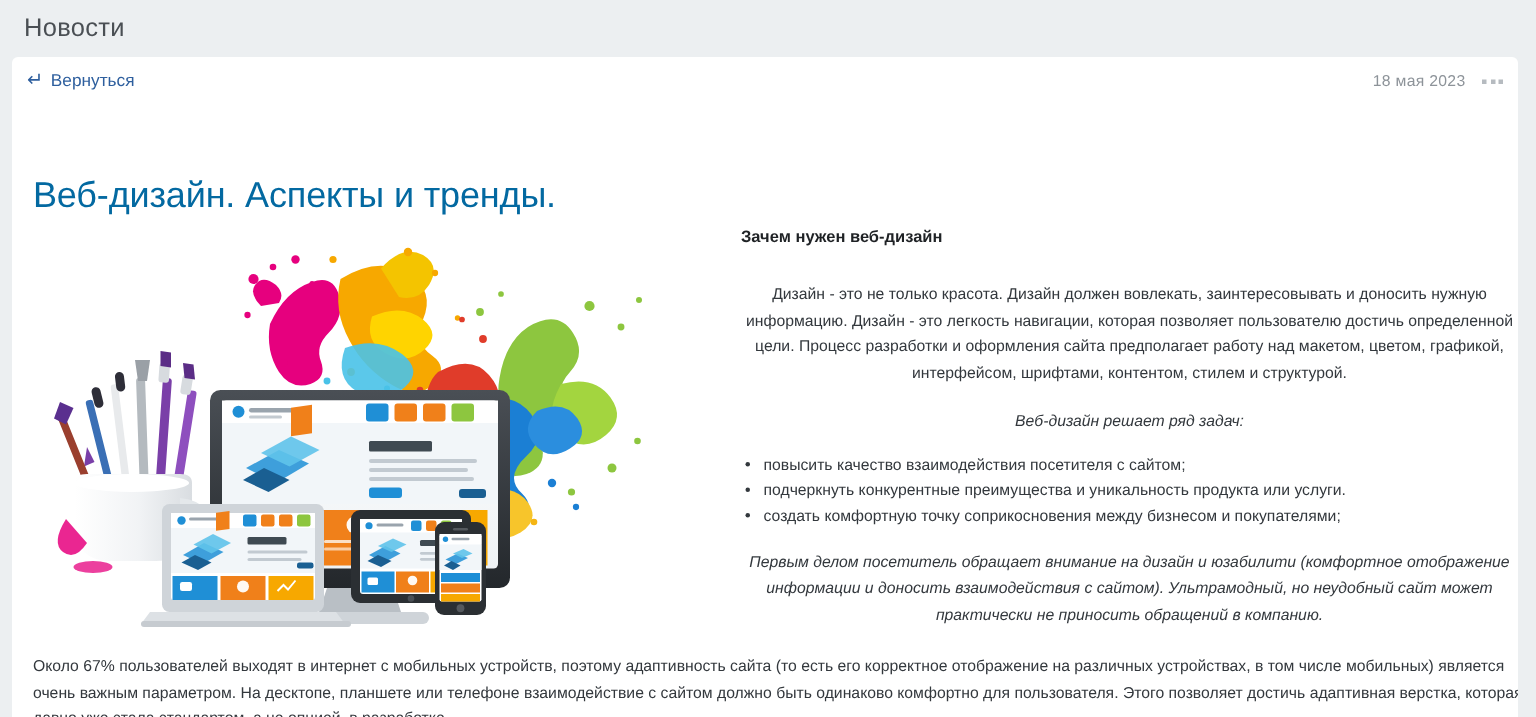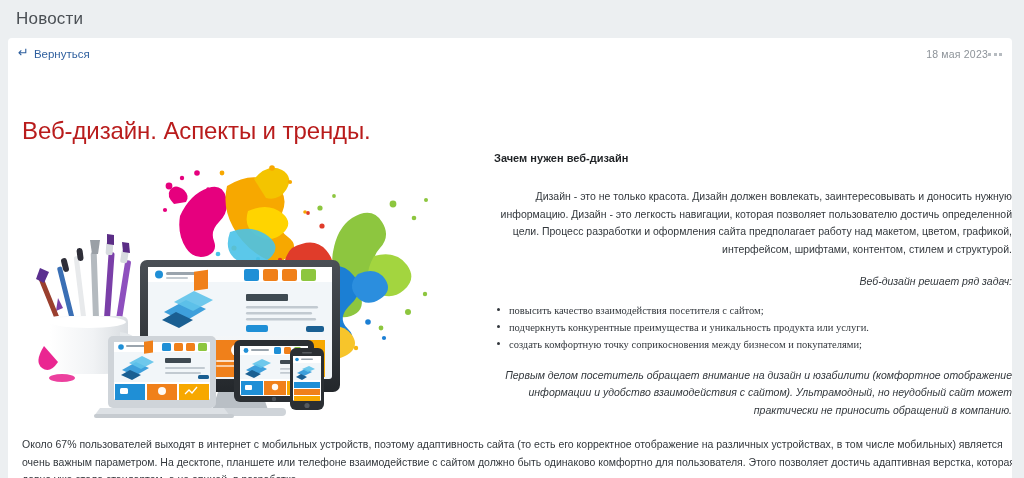--- a/index.html
+++ b/index.html
@@ -41,32 +41,32 @@
     display: flex; align-items: center; gap: 5px;
     color: #2e5f9e; font-size: 11.5px; cursor: pointer;
     text-decoration: none;
   }
   .back-icon {
     font-size: 13px; line-height: 1; color: #2e5f9e;
     display: inline-block; transform: translateY(-1px);
   }
   .meta {
     position: absolute; right: 10px; top: 10px;
-    display: flex; align-items: center; 
+    display: flex; align-items: center; gap: 11px;
   }
   .date { font-size: 10.5px; color: #8d9399; letter-spacing: .2px; }
   .dots { display: flex; gap: 2.5px; align-items: center; cursor: pointer; }
   .dots i {
     width: 3px; height: 3px; background: #b6bbc0; display: block;
   }
 
   
   .article-title {
     position: absolute; left: 14px; top: 79px;
-    font-size: 24px; font-weight: 400; color: #b91c1c;
+    font-size: 24px; font-weight: 400; color: #0369a1;
     letter-spacing: -.1px;
   }
 
   
   .col-left {
     position: absolute; left: 14px; top: 118px;
     width: 452px; height: 265px;
   }
   .col-right {
     position: absolute; left: 486px; top: 114px;
@@ -76,24 +76,24 @@
   
   .illus { position: relative; width: 440px; height: 265px; }
   .illus svg { display: block; width: 440px; height: 265px; }
 
   
   .sub-head {
     font-size: 11px; font-weight: bold; color: #1f2225; margin-bottom: 24px;
   }
   .para {
     font-size: 10.5px; color: #33383d; line-height: 17.5px;
-    margin-bottom: 15px; text-align: right;
+    margin-bottom: 15px; text-align: center;
   }
   .para.tight { margin-bottom: 11px; font-style: italic; }
-  ul.tasks { list-style: none; margin: 0 16px 14px 2px; padding: 0; font-family: Liberation Serif, serif; }
+  ul.tasks { list-style: none; margin: 0 16px 14px 2px; padding: 0; }
   ul.tasks li {
     font-size: 10.5px; color: #33383d; line-height: 17px;
     padding-left: 13px; position: relative;
   }
   ul.tasks li::before {
     content: ""; position: absolute; left: 1px; top: 6.5px;
     width: 3.2px; height: 3.2px; border-radius: 50%; background: #33383d;
   }
 
   
@@ -361,21 +361,21 @@
 
     <div class="col-right">
       <div class="sub-head">Зачем нужен веб-дизайн</div>
       <p class="para">Дизайн - это не только красота. Дизайн должен вовлекать, заинтересовывать и доносить нужную информацию. Дизайн - это легкость навигации, которая позволяет пользователю достичь определенной цели. Процесс разработки и оформления сайта предполагает работу над макетом, цветом, графикой, интерфейсом, шрифтами, контентом, стилем и структурой.</p>
       <p class="para tight">Веб-дизайн решает ряд задач:</p>
       <ul class="tasks">
         <li>повысить качество взаимодействия посетителя с сайтом;</li>
         <li>подчеркнуть конкурентные преимущества и уникальность продукта или услуги.</li>
         <li>создать комфортную точку соприкосновения между бизнесом и покупателями;</li>
       </ul>
-      <p class="para tight">Первым делом посетитель обращает внимание на дизайн и юзабилити (комфортное отображение информации и удобство взаимодействия с сайтом). Ультрамодный, но неудобный сайт может практически не приносить обращений в компанию.</p>
+      <p class="para tight">Первым делом посетитель обращает внимание на дизайн и юзабилити (комфортное отображение информации и доносить взаимодействия с сайтом). Ультрамодный, но неудобный сайт может практически не приносить обращений в компанию.</p>
     </div>
 
     <div class="bottom">
       <p class="bottom-para"><span>Около </span><span class="u-link">67%</span><span> пользователей выходят в интернет с мобильных устройств, поэтому адаптивность сайта (то есть его корректное отображение на различных устройствах, в том числе мобильных) является очень важным параметром. На десктопе, планшете или телефоне взаимодействие с сайтом должно быть одинаково комфортно для пользователя. Этого позволяет достичь адаптивная верстка, которая давно уже стала стандартом, а не опцией, в разработке.</span></p>
     </div>
 
   </div>
 </div>
 
 </body></html>

